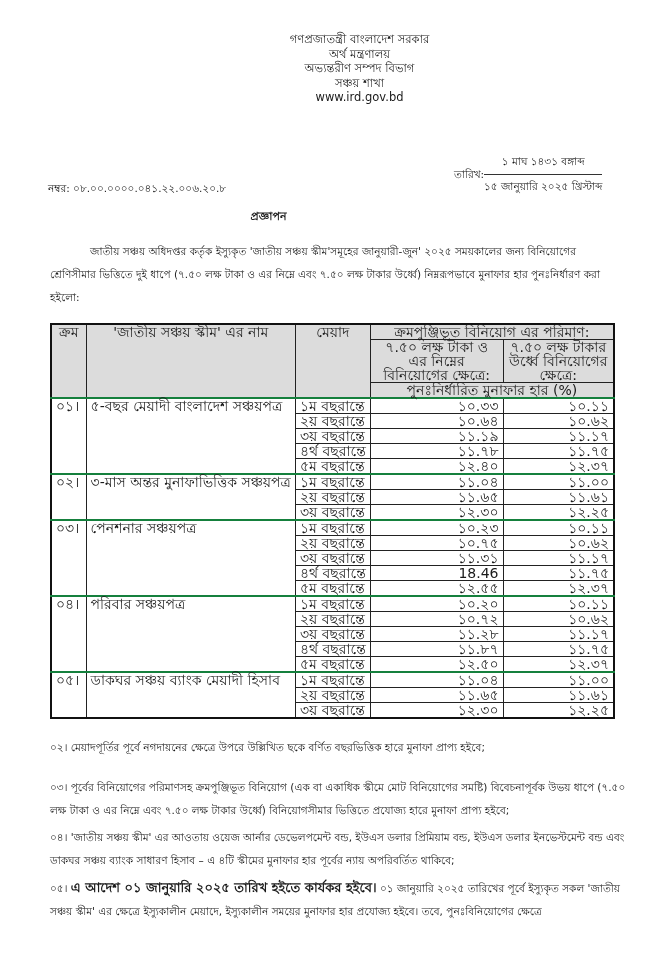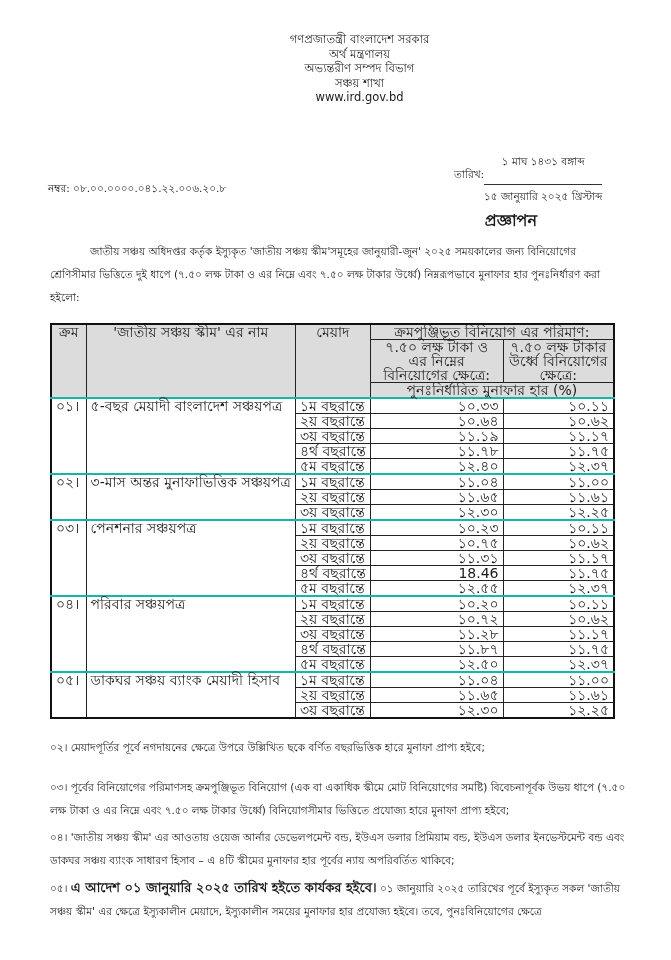--- a/index.html
+++ b/index.html
@@ -16,42 +16,42 @@
   .ref-number {
     position: absolute; left: 48px; top: 181px; font-size: 10.5px; white-space: nowrap; text-align: center;
   }
   .date-label {
     position: absolute; left: 454px; top: 167px; font-size: 10.5px;
   }
   .date-lines {
     position: absolute; left: 484px; top: 150px; font-size: 10.5px; line-height: 22px; text-align: center;
   }
   .date-lines div { white-space: nowrap; border-bottom: 0 solid #000; }
-  .date-lines .line1 { border-bottom: 1px solid #333; padding-bottom: 12px; margin-bottom: 0; }
+  .date-lines .line1 { border-bottom: 1px solid #333; padding-bottom: 2px; margin-bottom: 0; }
   .notice-title {
-    position: absolute; left: 0; width: 537px; top: 208px; text-align: right;
-    font-size: 16px; font-weight: bold;
+    position: absolute; left: 0; width: 537px; top: 208px; text-align: center;
+    font-size: 11px; font-weight: bold;
   }
   .intro {
     position: absolute; left: 50px; top: 240px; width: 572px;
     font-size: 10.5px; line-height: 23px; text-indent: 40px;
   }
   table.rates {
     position: absolute; left: 50px; top: 323px; width: 565px;
     border-collapse: collapse; font-size: 14px;
   }
   table.rates th, table.rates td {
     border: 1px solid #222; padding: 0 4px; height: 14px; line-height: 14px;
     font-weight: normal; white-space: nowrap;
   }
   table.rates thead th { background: #dcdcdc; vertical-align: top; text-align: center; }
   table.rates thead th.wrap { white-space: normal; line-height: 14px; }
   table.rates td.num { text-align: right; }
   table.rates td.serial, table.rates td.scheme { vertical-align: top; text-align: left; }
-  table.rates tbody tr.group-start td { border-top: 2px solid #14b8a6; }
+  table.rates tbody tr.group-start td { border-top: 2px solid #15803d; }
   table.rates { border: 2px solid #111; }
   .clause {
     position: absolute; left: 50px; width: 580px; font-size: 10.5px; line-height: 23px;
   }
   .clause .bold { font-weight: bold; font-size: 13px; }
 </style>
 </head>
 <body>
 
 <div class="header-block">

